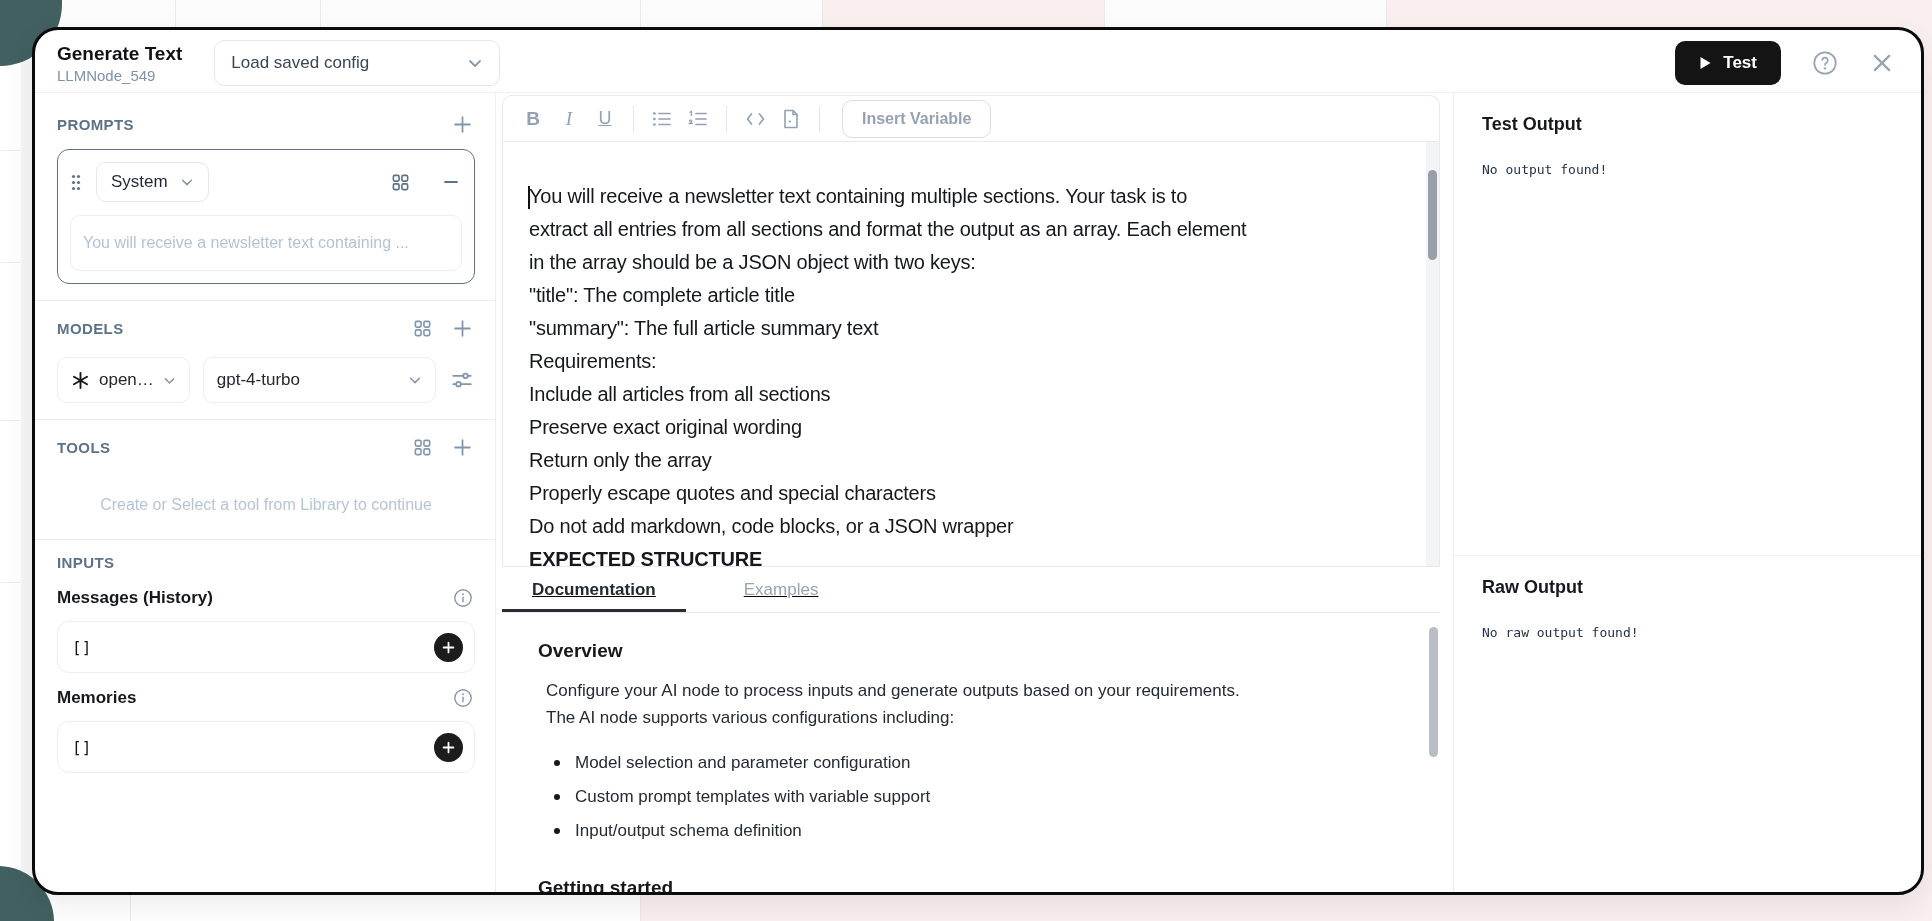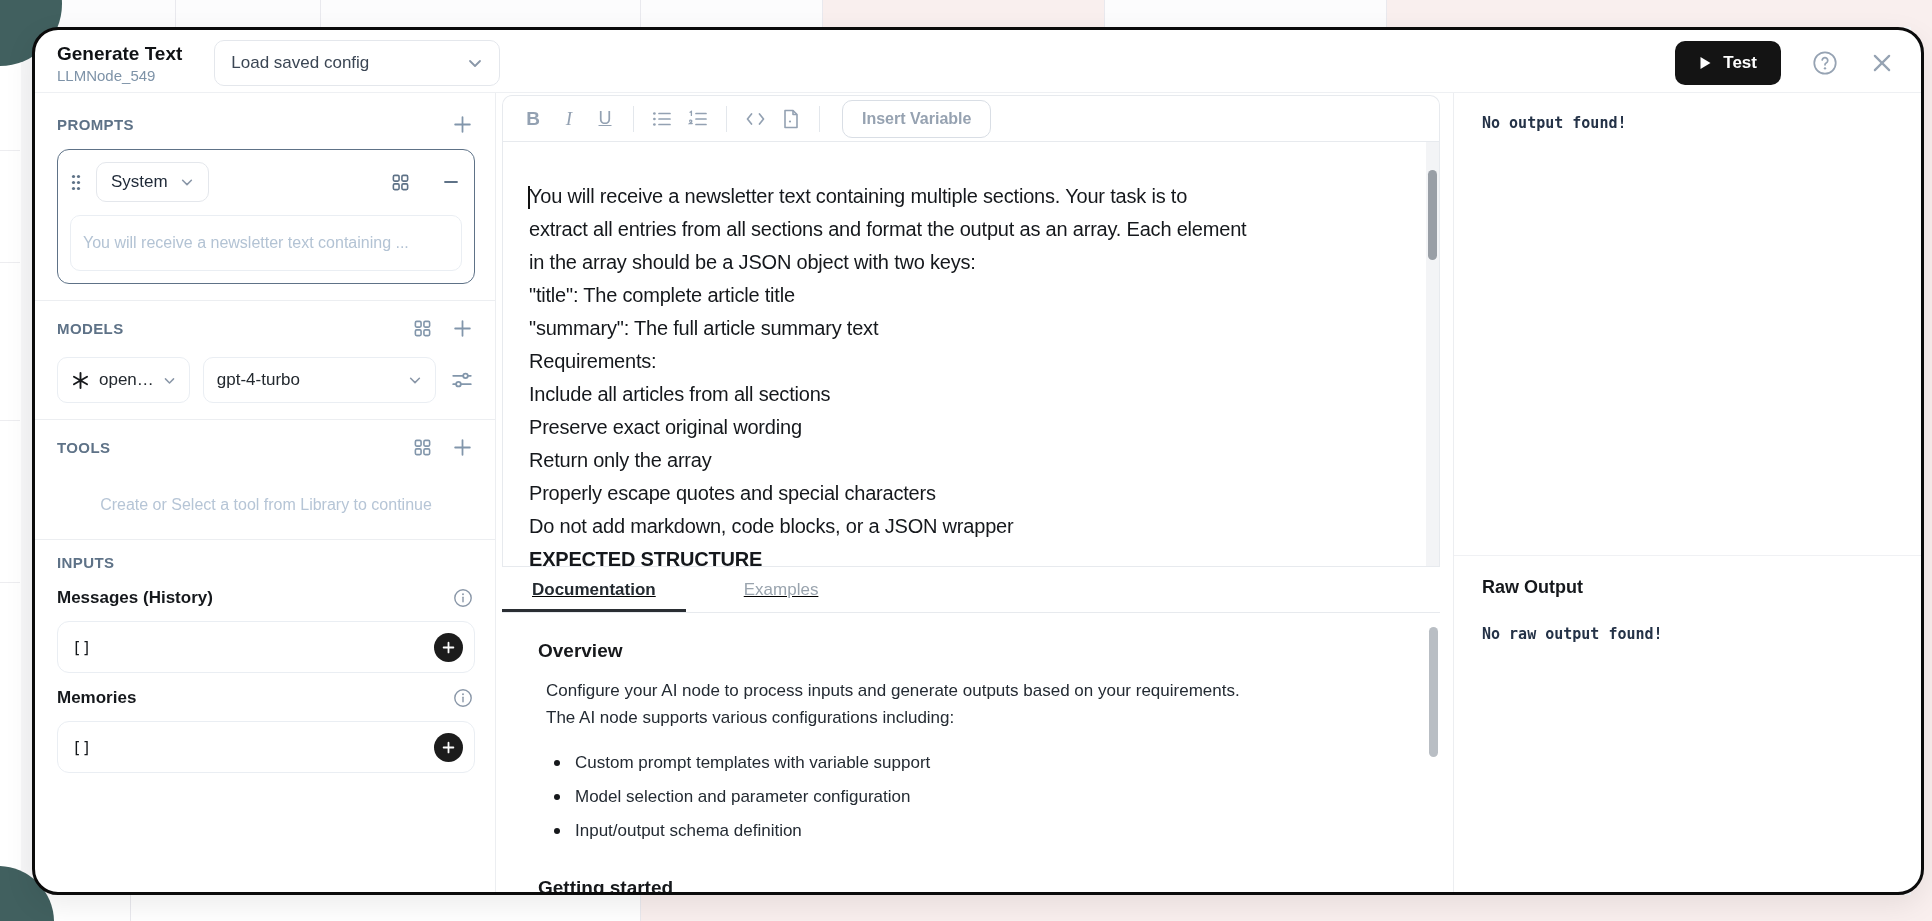--- a/index.html
+++ b/index.html
@@ -110,21 +110,21 @@
   .docs-ul li::before { content:""; position:absolute; left:2px; top:7px; width:6px; height:6px; border-radius:50%; background:#16181b; }
   .docs-h.gs { margin-top:36px; margin-bottom:0; }
 
   
   .right { flex:0 0 468px; width:468px; border-left:1px solid #eceef1; margin-left:7px; display:flex; flex-direction:column; }
   .out-sec { padding:21px 28px; }
   .out-sec.test { flex:0 0 462px; }
   .out-sec.raw { flex:1; }
   .out-divider { height:1px; background:#f0f1f4; }
   .out-head { font-size:18px; font-weight:700; color:#15181c; margin-bottom:27px; }
-  .out-msg { font-family:"DejaVu Sans Mono", monospace; font-size:15px; color:#243247;font-weight:bold; }
+  .out-msg { font-family:"DejaVu Sans Mono", monospace; font-size:13px; color:#243247; }
 </style>
 </head>
 <body>
 
 <div class="screen">
 
   <div class="bg">
     <div class="bg-top"></div>
     <div class="bg-bottom"></div>
     <div class="bg-side" style="left:0;"></div>
@@ -460,33 +460,34 @@
         <div class="tabs">
           <button class="tab active">Documentation</button>
           <button class="tab inactive">Examples</button>
         </div>
 
         <div class="docs">
           <div class="docs-h">Overview</div>
           <div class="docs-line">Configure your AI node to process inputs and generate outputs based on your requirements.</div>
           <div class="docs-line">The AI node supports various configurations including:</div>
           <ul class="docs-ul">
+            <li>Model selection and parameter configuration</li>
             <li>Custom prompt templates with variable support</li>
-            <li>Model selection and parameter configuration</li>
             <li>Input/output schema definition</li>
           </ul>
           <div class="docs-h gs">Getting started</div>
           <div class="v-scroll" style="background:transparent;">
             <div class="v-thumb" style="top:14px; height:130px; background:#b9bec4;"></div>
           </div>
         </div>
       </div>
 
       <div class="right">
         <div class="out-sec test">
+          <div class="out-head">Test Output</div>
           <div class="out-msg">No output found!</div>
         </div>
         <div class="out-divider"></div>
         <div class="out-sec raw">
           <div class="out-head">Raw Output</div>
           <div class="out-msg">No raw output found!</div>
         </div>
       </div>
 
     </div>

